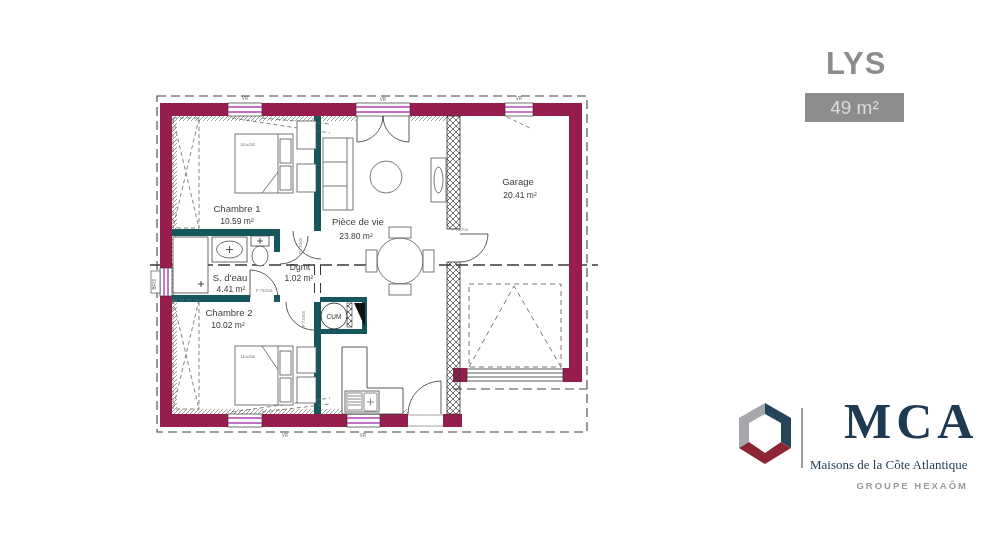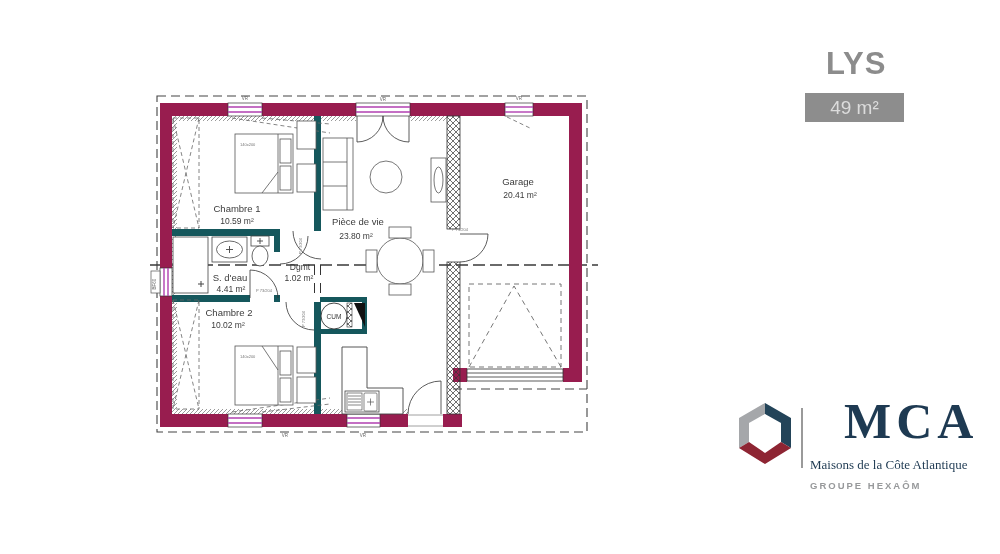--- a/index.html
+++ b/index.html
@@ -16,21 +16,21 @@
          color:#8c8c8c;letter-spacing:1px;}
   .badge{position:absolute;left:805px;top:93px;width:99px;height:29px;background:#8d8d8d;
          color:#dcdcdc;font-size:19px;text-align:center;line-height:29px;}
   .logo{position:absolute;left:737px;top:400px;width:240px;height:105px;}
   .logo .cube{position:absolute;left:0;top:2px;}
   .logo .divider{position:absolute;left:64px;top:8px;width:2px;height:60px;background:#9a9a9a;}
   .logo .brand{position:absolute;left:71px;top:-8px;font-family:"Liberation Serif",serif;
          font-weight:bold;font-size:50px;letter-spacing:5px;color:#1e3a52;margin-left:36px;}
   .logo .tagline{position:absolute;left:73px;top:57px;width:158px;font-family:"Liberation Serif",serif;
          font-size:13px;color:#1e3a52;white-space:nowrap;}
-  .logo .group{position:absolute;left:73px;top:80px;width:158px;font-size:9.5px;
+  .logo .group{position:absolute;left:73px;top:80px;width:158px;text-align:right;font-size:9.5px;
          font-weight:bold;letter-spacing:2px;color:#97999b;white-space:nowrap;}
 </style>
 </head>
 <body>
 
 <div class="page">
 
   <svg class="plan-svg" viewBox="0 0 1000 554">
     <defs>
       <pattern id="hx" width="6" height="6" patternUnits="userSpaceOnUse">

